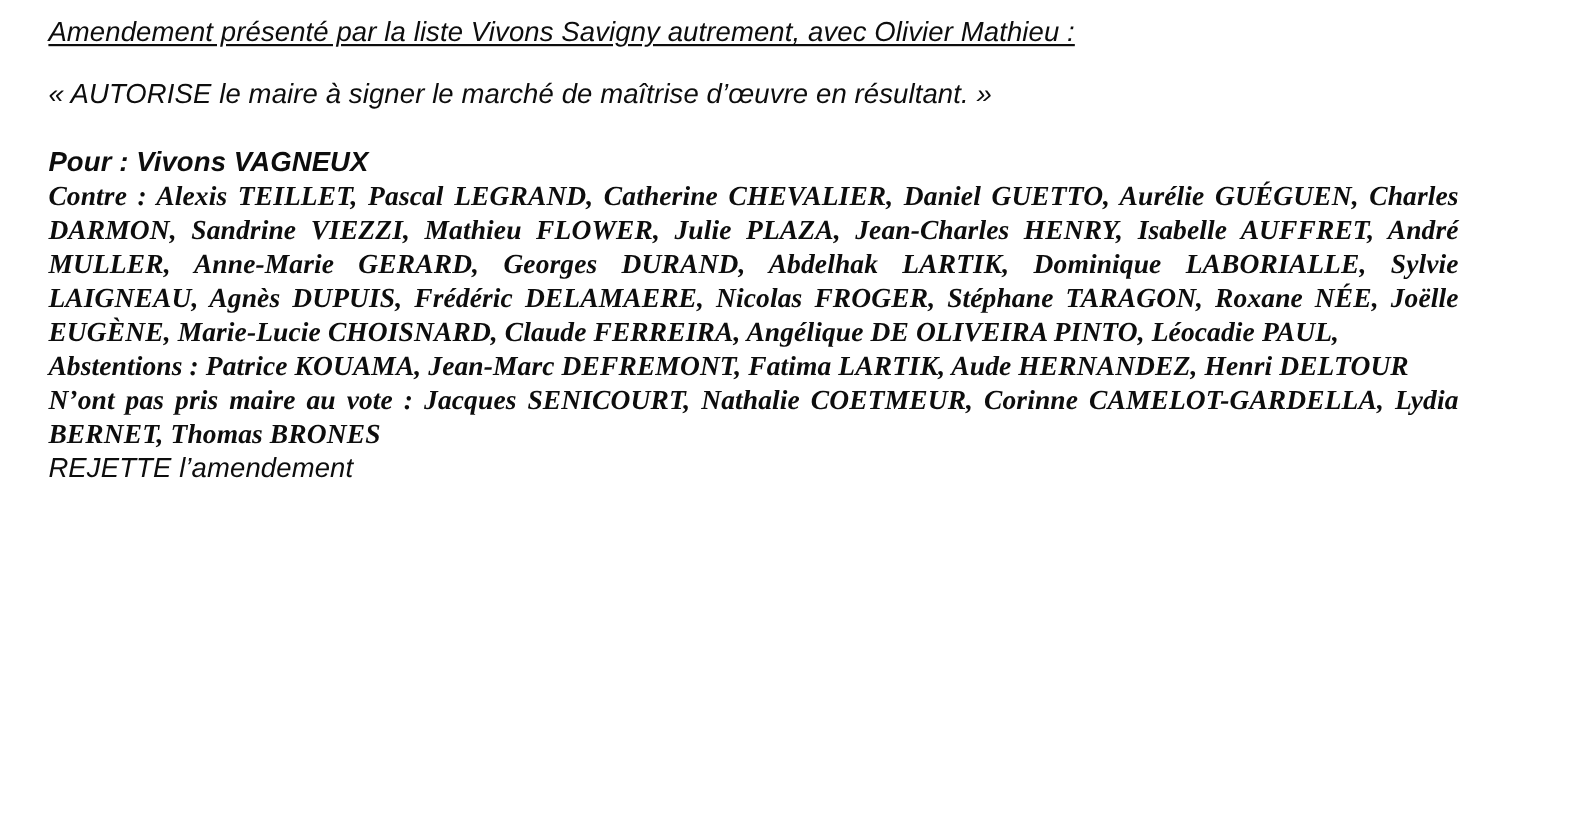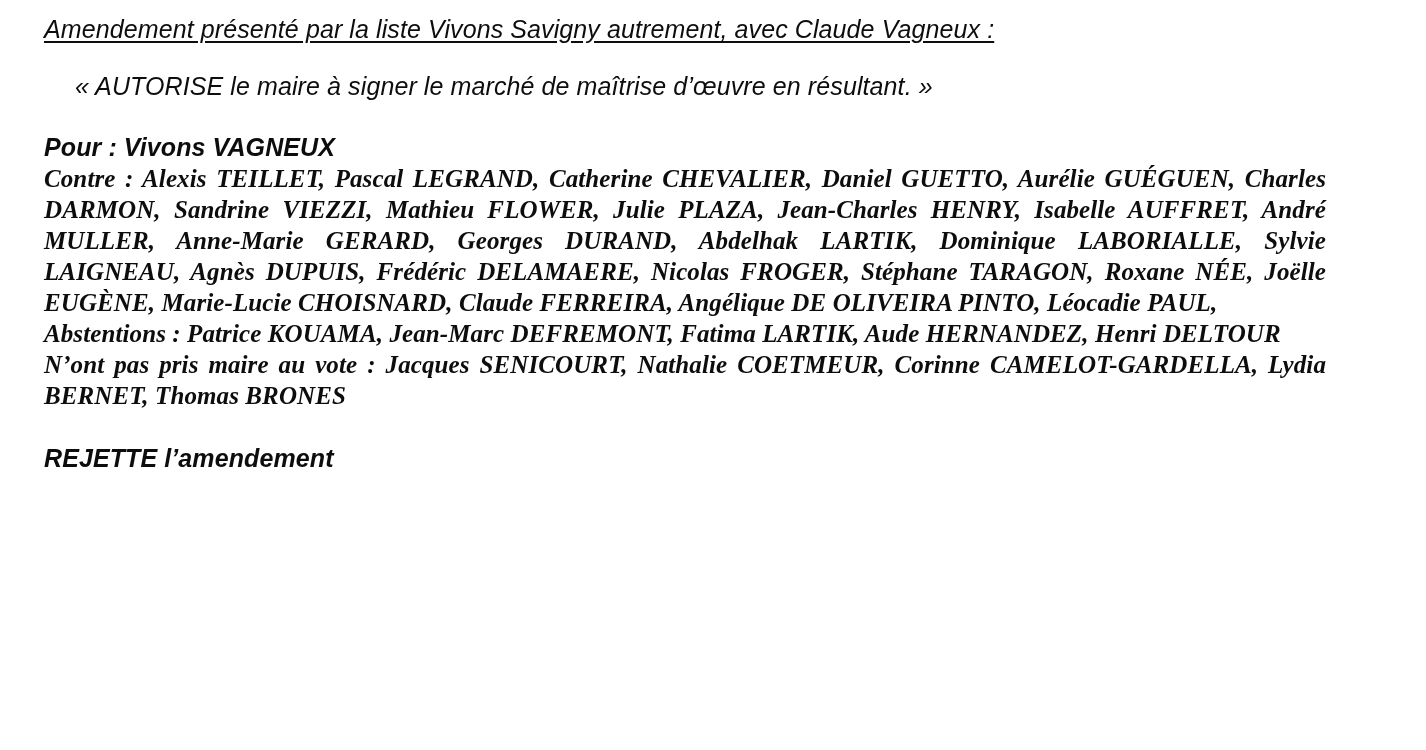--- a/index.html
+++ b/index.html
@@ -31,44 +31,42 @@
     text-decoration: underline;
     text-underline-offset: 3px;
     margin-bottom: 26px;
   }
   .para {
     margin-bottom: 22px;
     text-align: justify;
   }
   .para.no-justify {
     text-align: left;
-    margin-left: 31px;
   }
   .vote-block {
     margin-top: 30px;
   }
   .vote-block .doc-line {
     font-weight: bold;
   }
   .vote-list {
     text-align: justify;
     font-weight: bold;
     font-family: Liberation Serif, serif;
   }
   .result {
-    margin-top: 32px;
-    font-weight: bold;
+    font-weight: normal;
   }
 </style>
 </head>
 <body>
 
 <div class="page">
 
-  <div class="doc-line heading-underline">Amendement présenté par la liste Vivons Savigny autrement, avec Claude Vagneux :</div>
+  <div class="doc-line heading-underline">Amendement présenté par la liste Vivons Savigny autrement, avec Olivier Mathieu :</div>
 
 
   <div class="doc-line para no-justify">« AUTORISE le maire à signer le marché de maîtrise d’œuvre en résultant. »</div>
 
 
   <div class="vote-block">
     <div class="doc-line">Pour : Vivons VAGNEUX</div>
     <div class="doc-line vote-list">Contre : Alexis TEILLET, Pascal LEGRAND, Catherine CHEVALIER, Daniel GUETTO, Aurélie GUÉGUEN, Charles DARMON, Sandrine VIEZZI, Mathieu FLOWER, Julie PLAZA, Jean-Charles HENRY, Isabelle AUFFRET, André MULLER, Anne-Marie GERARD, Georges DURAND, Abdelhak LARTIK, Dominique LABORIALLE, Sylvie LAIGNEAU, Agnès DUPUIS, Frédéric DELAMAERE, Nicolas FROGER, Stéphane TARAGON, Roxane NÉE, Joëlle EUGÈNE, Marie-Lucie CHOISNARD, Claude FERREIRA, Angélique DE OLIVEIRA PINTO, Léocadie PAUL,</div>
     <div class="doc-line vote-list">Abstentions : Patrice KOUAMA, Jean-Marc DEFREMONT, Fatima LARTIK, Aude HERNANDEZ, Henri DELTOUR</div>
     <div class="doc-line vote-list">N’ont pas pris maire au vote : Jacques SENICOURT, Nathalie COETMEUR, Corinne CAMELOT-GARDELLA, Lydia BERNET, Thomas BRONES</div>

